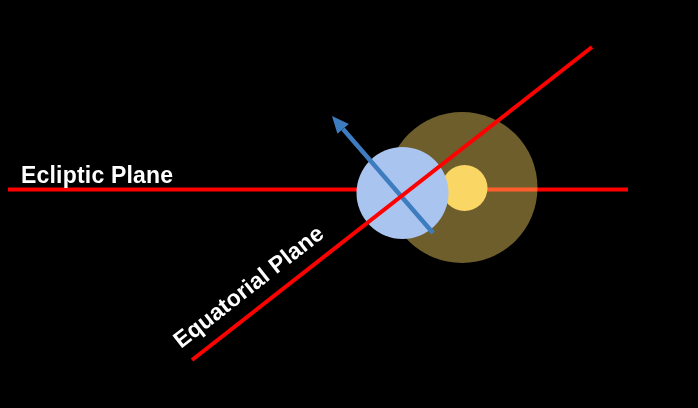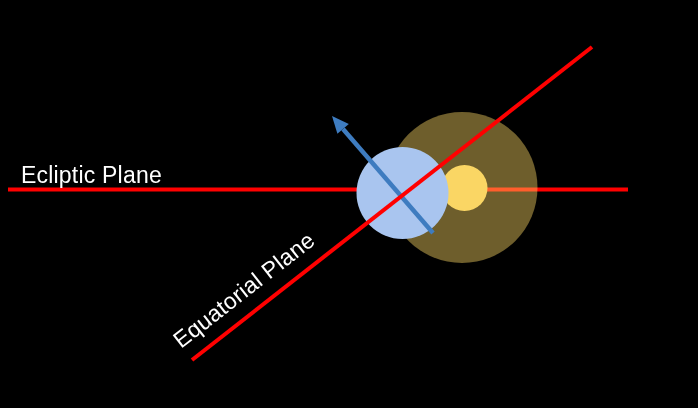--- a/index.html
+++ b/index.html
@@ -7,20 +7,21 @@
     padding: 0;
     background: #000000;
   }
   .stage {
     position: relative;
     width: 628px;
     height: 408px;
     background: #000000;
     overflow: hidden;
     font-family: "Liberation Sans", sans-serif;
+    font-weight: bold;
   }
   .stage svg {
     position: absolute;
     left: 0;
     top: 0;
   }
   .plane-label {
     position: absolute;
     color: #ffffff;
     font-size: 23px;

